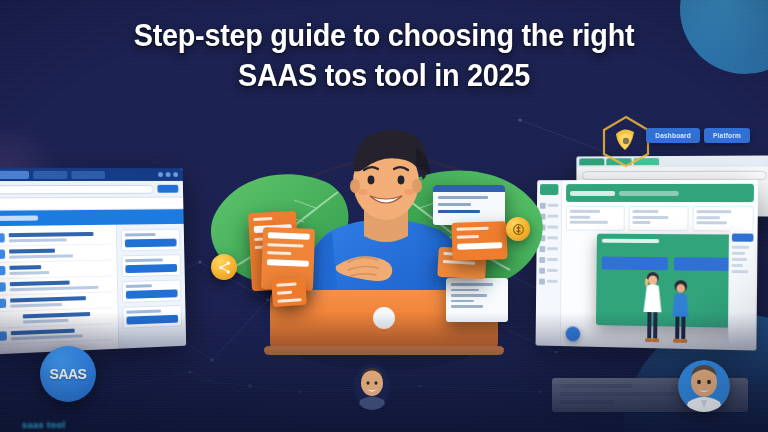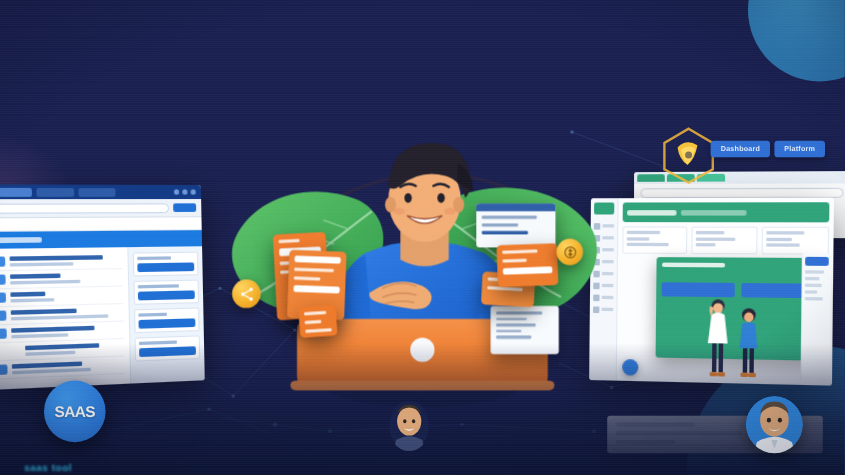--- a/index.html
+++ b/index.html
@@ -658,16 +658,20 @@
     <circle cx="26" cy="26" r="26" fill="#2f86dd"></circle>
     <ellipse cx="26" cy="22" rx="13" ry="15" fill="#e0ab7d"></ellipse>
     <path d="M13 16 q13 -13 26 0 q-2 -11 -13 -11 q-11 0 -13 11 z" fill="#5a4a3c"></path>
     <ellipse cx="21" cy="22" rx="1.9" ry="2.2" fill="#2c2620"></ellipse>
     <ellipse cx="31" cy="22" rx="1.9" ry="2.2" fill="#2c2620"></ellipse>
     <path d="M20 29 q6 6 12 0 q-6 4 -12 0 z" fill="#ffffff"></path>
     <path d="M10 42 q16 -10 32 0 l3 12 h-38 z" fill="#f4f7fb"></path>
     <path d="M23 40 l3 8 l3 -8 z" fill="#cfdcea"></path>
   </svg>
 
+  <div id="title-block">
+    <span class="tline">Step-step guide to choosing the right</span>
+    <span class="tline">SAAS tos tool in 2025</span>
+  </div>
 
   <div id="vignette"></div>
   <div id="grain"></div>
 </div>
 
 </body></html>

